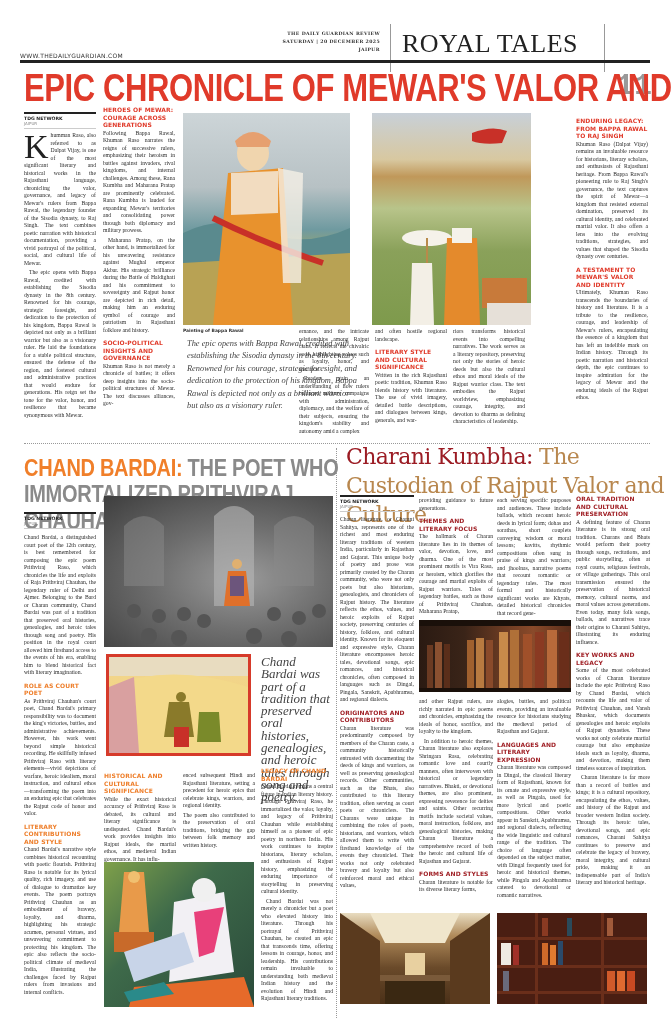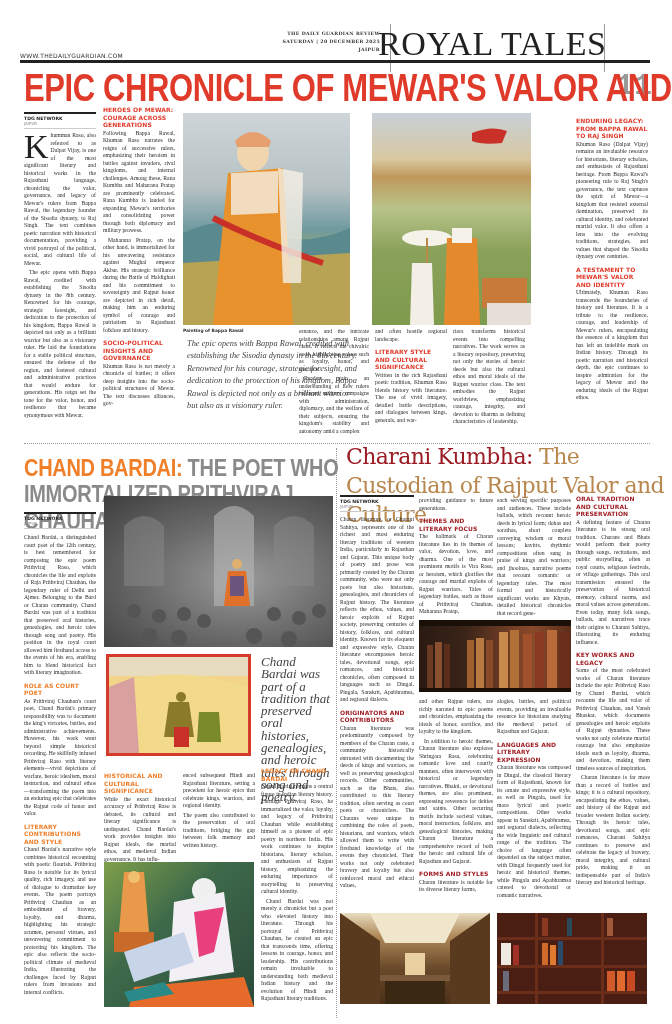--- a/index.html
+++ b/index.html
@@ -2,21 +2,21 @@
 <html><head>
 <meta charset="utf-8">
 <style>
   * { box-sizing: border-box; margin: 0; padding: 0; }
   html, body { width: 672px; height: 1024px; background: #ffffff; overflow: hidden; }
   body { font-family: "DejaVu Serif", serif; color: #222; position: relative; }
   .abs { position: absolute; }
   .masthead-site { left: 20px; top: 52px; font-family: "DejaVu Sans", sans-serif; font-size: 6px; letter-spacing: 0.3px; color: #333; }
   .masthead-meta { left: 230px; top: 30px; width: 150px; text-align: right; font-family: "DejaVu Serif", serif; font-size: 4.6px; font-weight: bold; line-height: 8px; letter-spacing: 0.4px; color: #333; }
   .mast-divider1 { left: 390px; top: 24px; width: 1px; height: 48px; background: #999; }
-  .masthead-title { left: 378px; top: 24px; font-family: "Liberation Serif", serif; font-size: 34px; letter-spacing: 0.5px; color: #222; line-height: 40px; }
+  .masthead-title { left: 402px; top: 24px; font-family: "Liberation Serif", serif; font-size: 26px; letter-spacing: 0.5px; color: #222; line-height: 40px; }
   .mast-divider2 { left: 604px; top: 24px; width: 1px; height: 48px; background: #999; }
   .masthead-page { left: 616px; top: 22px; font-family: Liberation Mono, monospace; font-weight: bold; font-size: 30px; color: #999; line-height: 40px; margin-top: 44px; }
   .mast-rule { left: 20px; top: 60px; width: 630px; height: 3px; background: #222; }
 
   .headline1 { left: 24px; top: 66px; width: 630px; font-family: "Liberation Sans", sans-serif; font-weight: bold; font-size: 31px; color: #e03a2a; line-height: 36px; transform: scaleY(1.25); transform-origin: top left; letter-spacing: -0.4px; white-space: nowrap; }
 
   .byline { font-family: "DejaVu Sans", sans-serif; }
   .byline .rule-top { height: 2px; background: #222; margin-bottom: 2px; }
   .byline .org { font-size: 4.6px; font-weight: bold; color: #222; }
   .byline .loc { font-size: 4px; color: #888; padding-bottom: 2px; border-bottom: 1px solid #ccc; }

